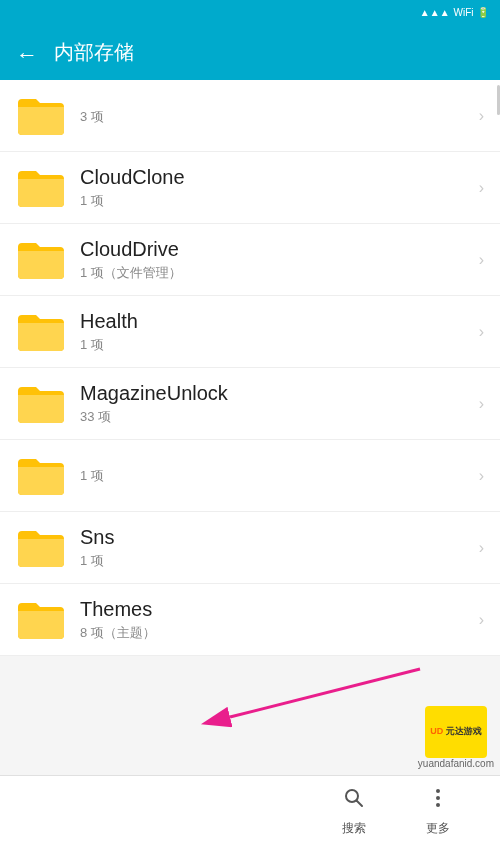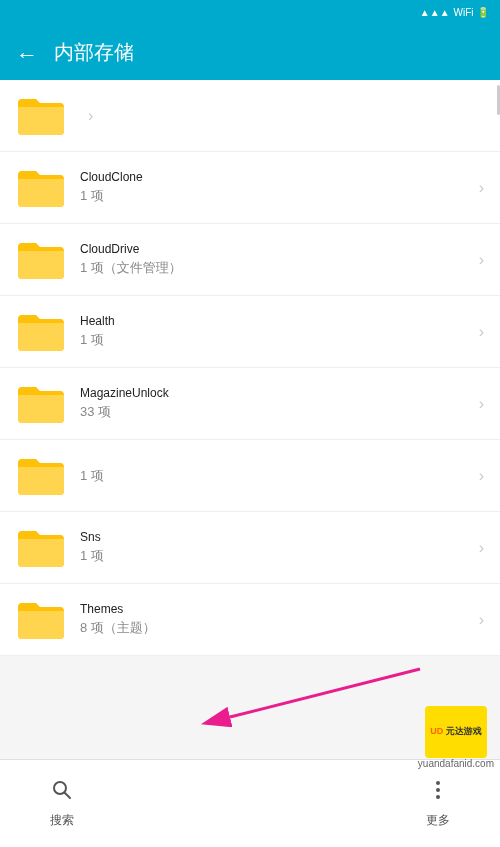--- a/index.html
+++ b/index.html
@@ -100,21 +100,21 @@
       position: relative;
     }
     .folder-icon svg {
       width: 50px;
       height: 42px;
     }
     .folder-info {
       flex: 1;
     }
     .folder-name {
-      font-size: 12px;
+      font-size: 20px;
       color: #222;
       font-weight: 400;
       margin-bottom: 3px;
     }
     .folder-count {
       font-size: 13px;
       color: #888;
     }
     .chevron {
       color: #ccc;
@@ -139,26 +139,26 @@
       background: #ccc;
       border-radius: 2px;
     }
 
     
     .bottom-nav {
       position: absolute;
       bottom: 0;
       left: 0;
       right: 0;
-      height: 88px;
+      height: 72px;
       background: white;
       border-top: 1px solid #e0e0e0;
       display: flex;
       align-items: center;
-      justify-content: space-between;
+      justify-content: flex-end;
       padding: 0 20px;
     }
     .nav-item {
       display: flex;
       flex-direction: column;
       align-items: center;
       gap: 4px;
       cursor: pointer;
       padding: 8px 30px;
     }
@@ -208,20 +208,24 @@
 <div class="main-content">
   <div class="folder-list">
 
     <div class="folder-item">
       <div class="folder-icon">
         <svg viewBox="0 0 50 42" xmlns="http://www.w3.org/2000/svg">
           <path d="M2,8 Q2,4 6,4 L20,4 L24,8 L44,8 Q48,8 48,12 L48,36 Q48,40 44,40 L6,40 Q2,40 2,36 Z" fill="#FFC107"></path>
           <path d="M2,12 L48,12 L48,36 Q48,40 44,40 L6,40 Q2,40 2,36 Z" fill="#FFD54F"></path>
         </svg>
       </div>
+      <div class="folder-info">
+        <div class="folder-name"></div>
+        <div class="folder-count">3 项</div>
+      </div>
       <div class="chevron">›</div>
     </div>
 
     <div class="folder-item">
       <div class="folder-icon">
         <svg viewBox="0 0 50 42" xmlns="http://www.w3.org/2000/svg">
           <path d="M2,8 Q2,4 6,4 L20,4 L24,8 L44,8 Q48,8 48,12 L48,36 Q48,40 44,40 L6,40 Q2,40 2,36 Z" fill="#FFC107"></path>
           <path d="M2,12 L48,12 L48,36 Q48,40 44,40 L6,40 Q2,40 2,36 Z" fill="#FFD54F"></path>
         </svg>
       </div>

